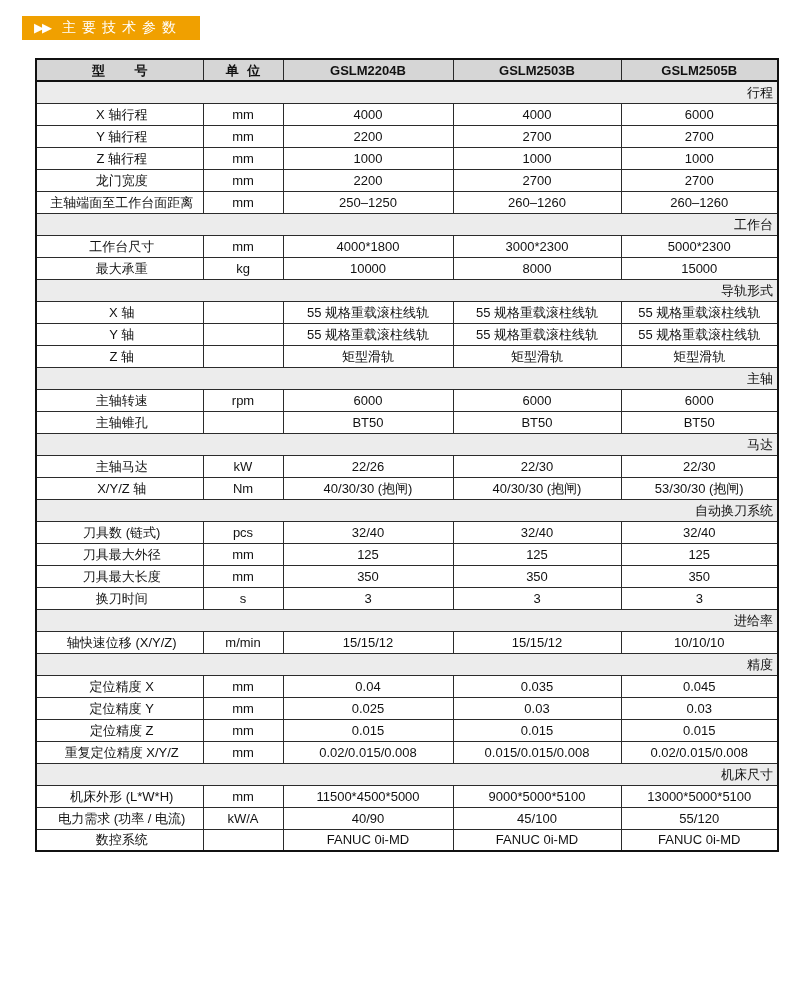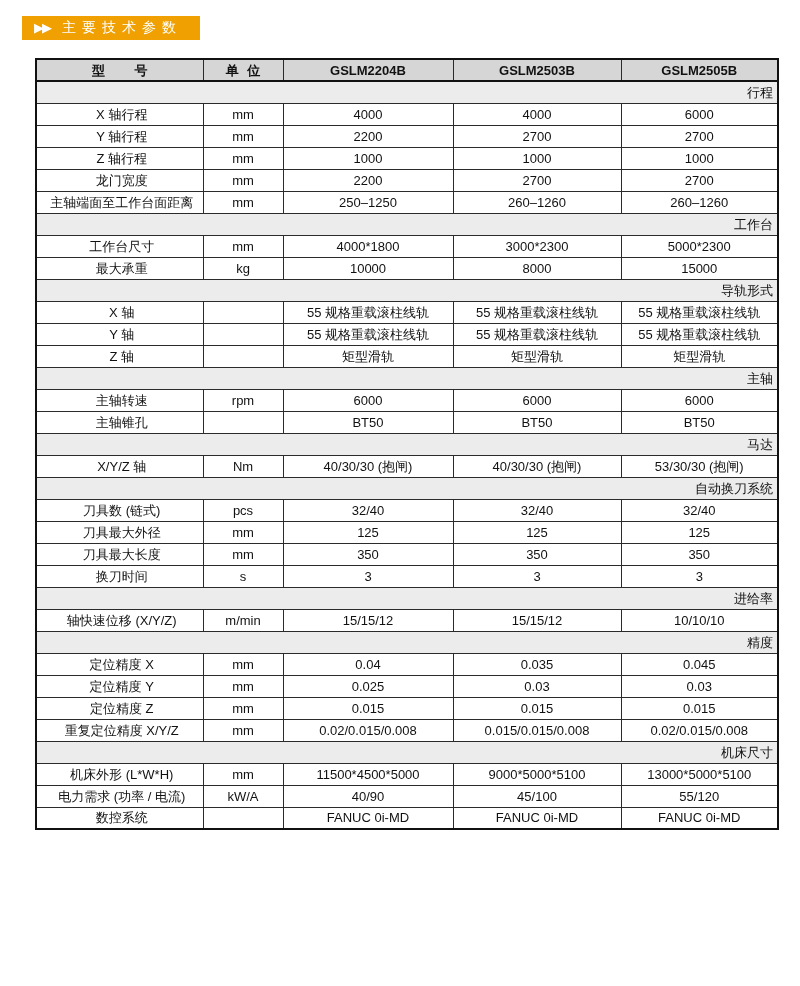--- a/index.html
+++ b/index.html
@@ -203,20 +203,27 @@
           <td class="label-cell">主轴锥孔</td>
           <td></td>
           <td>BT50</td>
           <td>BT50</td>
           <td>BT50</td>
         </tr>
         <tr class="section-row">
           <td colspan="5">马达</td>
         </tr>
         <tr>
+          <td class="label-cell">主轴马达</td>
+          <td>kW</td>
+          <td>22/26</td>
+          <td>22/30</td>
+          <td>22/30</td>
+        </tr>
+        <tr>
           <td class="label-cell">X/Y/Z 轴</td>
           <td>Nm</td>
           <td>40/30/30 (抱闸)</td>
           <td>40/30/30 (抱闸)</td>
           <td>53/30/30 (抱闸)</td>
         </tr>
         <tr class="section-row">
           <td colspan="5">自动换刀系统</td>
         </tr>
         <tr>

